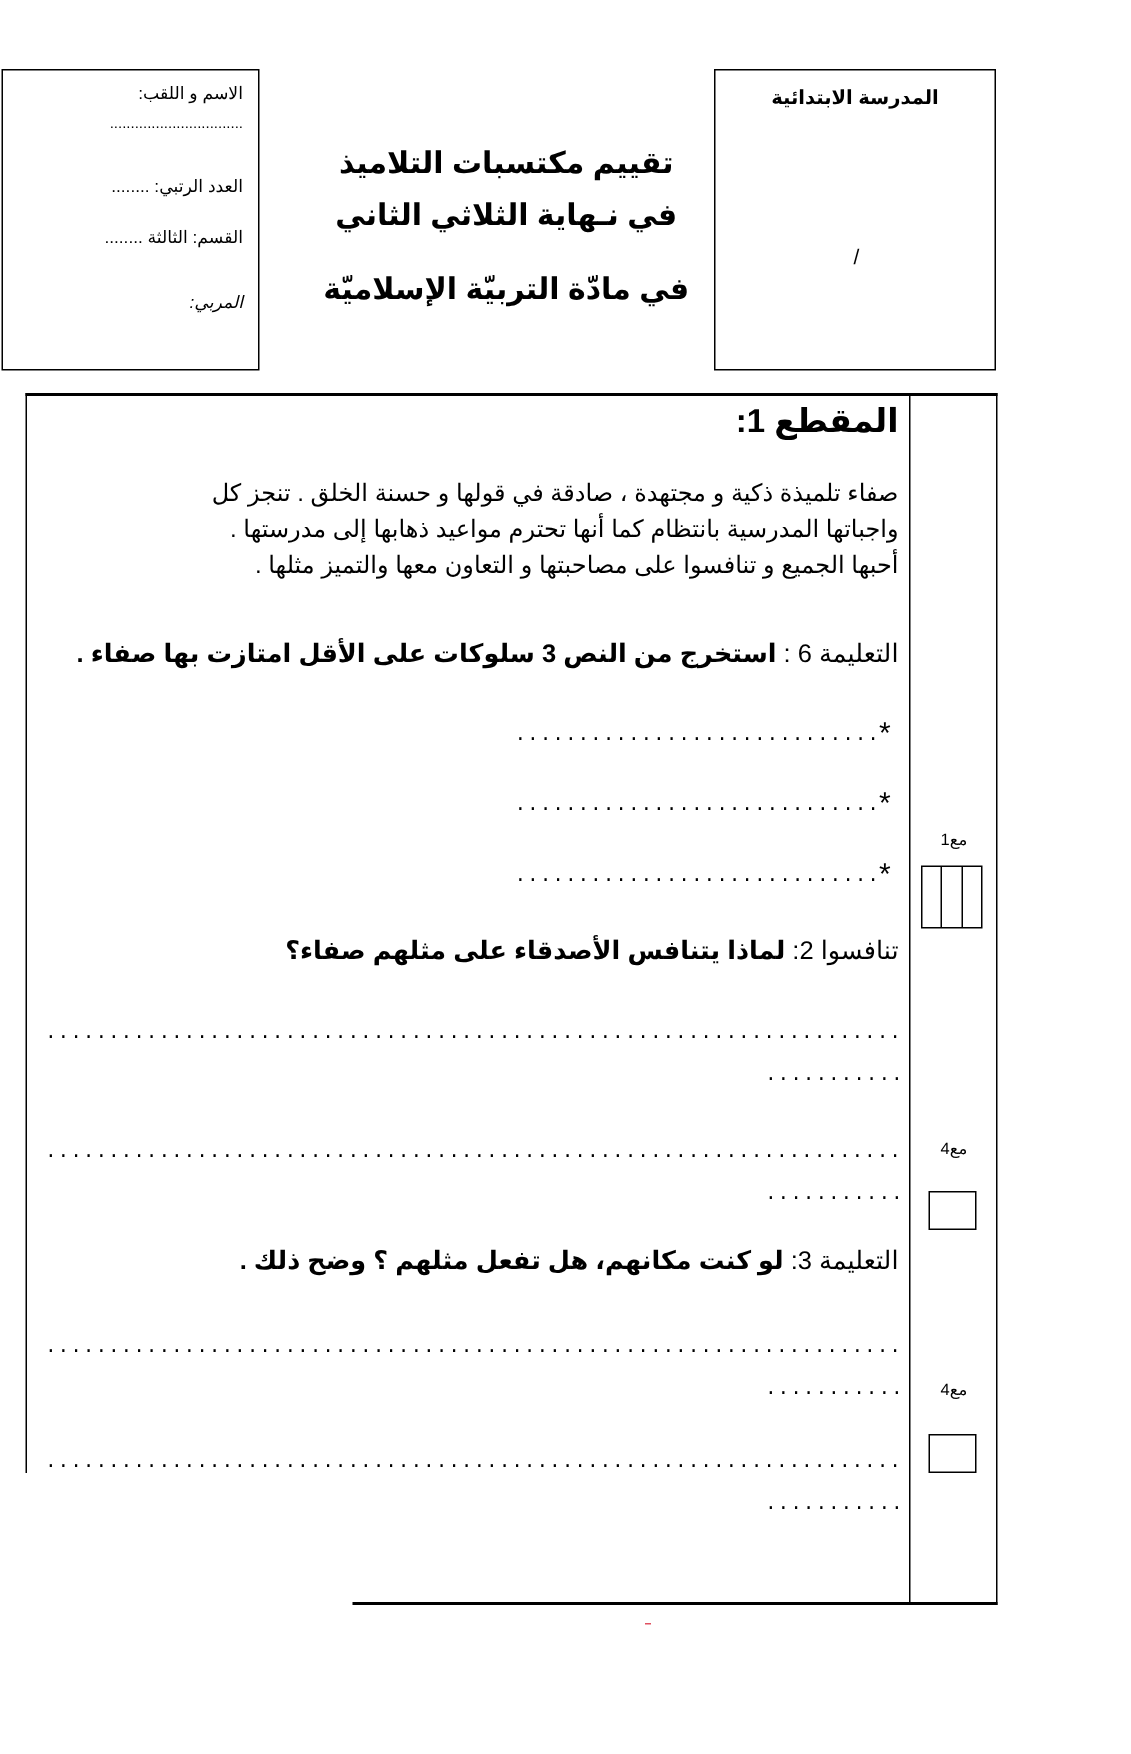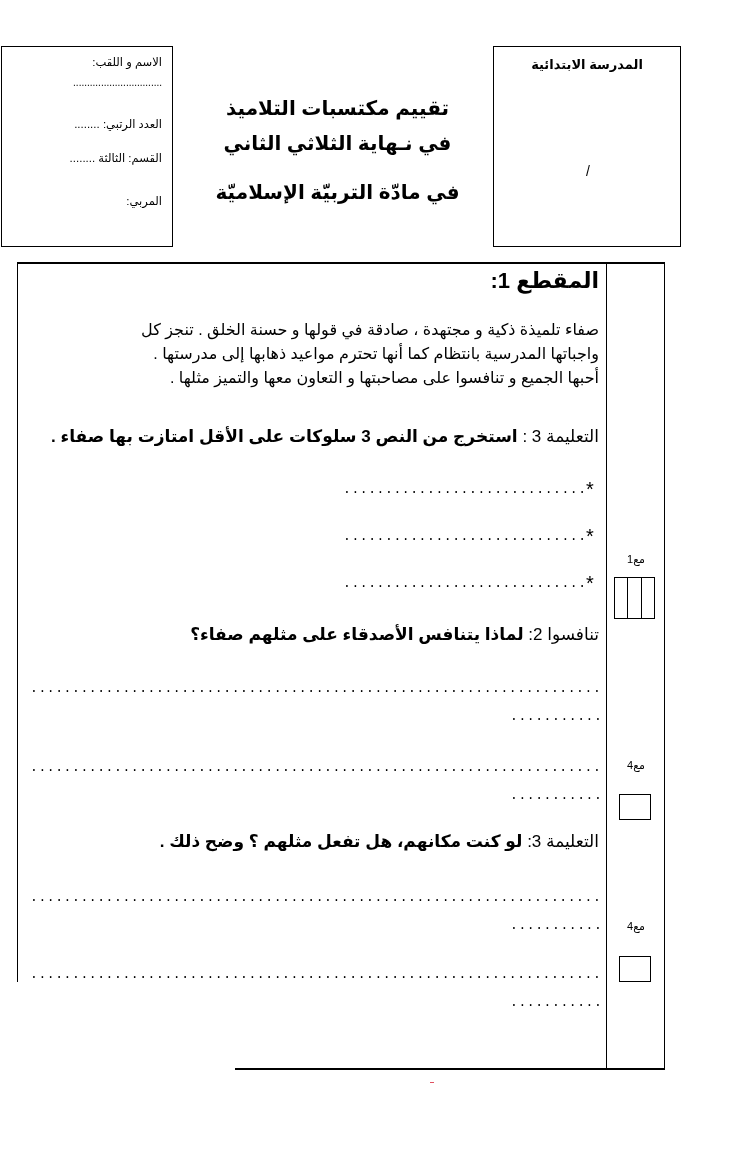--- a/index.html
+++ b/index.html
@@ -1,21 +1,21 @@
 <!DOCTYPE html>
 <html><head>
 <meta charset="utf-8">
 <style>
   html,body{margin:0;padding:0;background:#fff;}
   body{width:754px;height:1169px;position:relative;overflow:hidden;font-family:"Liberation Sans","DejaVu Sans",sans-serif;color:#000;}
   .box{position:absolute;border:1px solid #000;box-sizing:border-box;}
   .rtl{direction:rtl;text-align:right;}
   .student-box{left:1px;top:46px;width:172px;height:201px;}
   .student-box .f{position:absolute;right:10px;font-size:11.5px;white-space:nowrap;}
-  .school-box{left:476px;top:46px;width:188px;height:201px;margin-left:17px;}
+  .school-box{left:476px;top:46px;width:188px;height:201px;}
   .school-name{position:absolute;top:10px;left:0;right:0;text-align:center;font-weight:bold;font-size:13px;}
   .slash{position:absolute;top:116px;left:92px;font-size:14px;}
   .title{position:absolute;left:205px;width:265px;text-align:center;font-weight:bold;font-size:20px;direction:rtl;white-space:nowrap;}
   .top-line{position:absolute;left:17px;top:262px;width:648px;height:0;border-top:2px solid #000;}
   .left-line{position:absolute;left:17px;top:262px;height:720px;border-left:1px solid #000;}
   .right-line{position:absolute;left:664px;top:262px;height:808px;border-left:1px solid #000;}
   .mid-line{position:absolute;left:606px;top:262px;height:808px;border-left:1px solid #000;}
   .bottom-line{position:absolute;left:235px;top:1068px;width:430px;border-top:2px solid #000;}
   .seg-title{position:absolute;right:155px;top:268px;font-weight:bold;font-size:22px;direction:rtl;}
   .para{position:absolute;right:155px;top:318px;width:570px;font-size:16px;line-height:24px;direction:rtl;text-align:justify;}
@@ -32,21 +32,21 @@
   .red-mark{position:absolute;left:430px;top:1082px;width:4px;height:1px;background:#e05060;}
 </style>
 </head>
 <body>
 
 <div class="box student-box rtl">
   <div class="f" style="top:8px;">الاسم و اللقب:</div>
   <div class="f" style="top:30px;font-size:10px;">................................</div>
   <div class="f" style="top:70px;">العدد الرتبي: ........</div>
   <div class="f" style="top:104px;">القسم: الثالثة ........</div>
-  <div class="f" style="top:147px;">المربي:</div>
+  <div class="f" style="top:147px;font-style:italic;">المربي:</div>
 </div>
 
 <div class="title" style="top:96px;">تقييم مكتسبات التلاميذ</div>
 <div class="title" style="top:131px;">في نـهاية الثلاثي الثاني</div>
 <div class="title" style="top:180px;text-align:center;">في مادّة التربيّة الإسلاميّة</div>
 
 <div class="box school-box">
   <div class="school-name">المدرسة الابتدائية</div>
   <div class="slash">/</div>
 </div>
@@ -59,21 +59,21 @@
 
 <div class="seg-title">المقطع 1:</div>
 
 <div class="para">
   <div>صفاء تلميذة ذكية و مجتهدة ، صادقة في قولها و حسنة الخلق . تنجز كل</div>
   <div>واجباتها المدرسية بانتظام كما أنها تحترم مواعيد ذهابها إلى مدرستها .</div>
   <div>أحبها الجميع و تنافسوا على مصاحبتها و التعاون معها والتميز مثلها .</div>
 </div>
 
 <div class="instr" style="top:426px;">
-  <span>التعليمة 3 : </span><b>استخرج من النص 3 سلوكات على الأقل امتازت بها صفاء .</b>
+  <span>التعليمة 6 : </span><b>استخرج من النص 3 سلوكات على الأقل امتازت بها صفاء .</b>
 </div>
 
 <div class="star" style="left:586px;top:478px;">*</div>
 <div class="dots" style="left:343px;width:243px;top:482px;">.......................................</div>
 <div class="star" style="left:586px;top:525px;">*</div>
 <div class="dots" style="left:343px;width:243px;top:529px;">.......................................</div>
 <div class="star" style="left:586px;top:572px;">*</div>
 <div class="dots" style="left:343px;width:243px;top:576px;">.......................................</div>
 
 <div class="instr" style="top:624px;">

